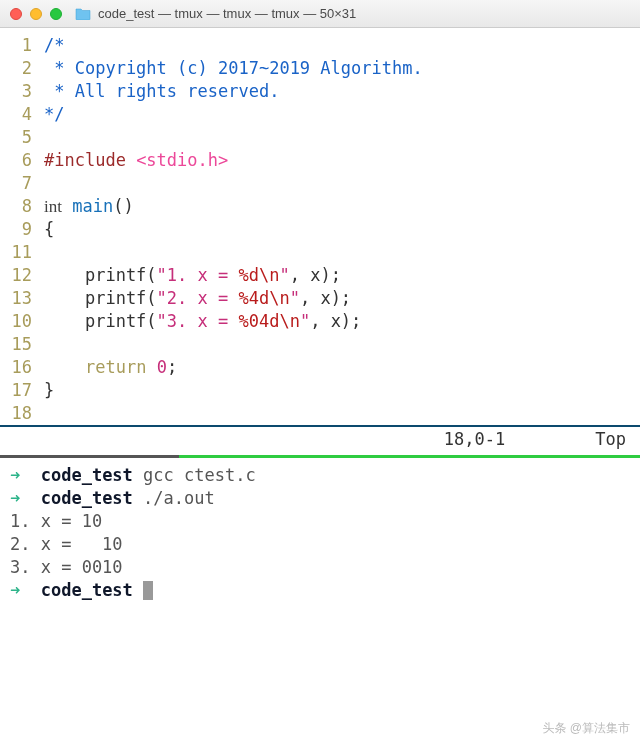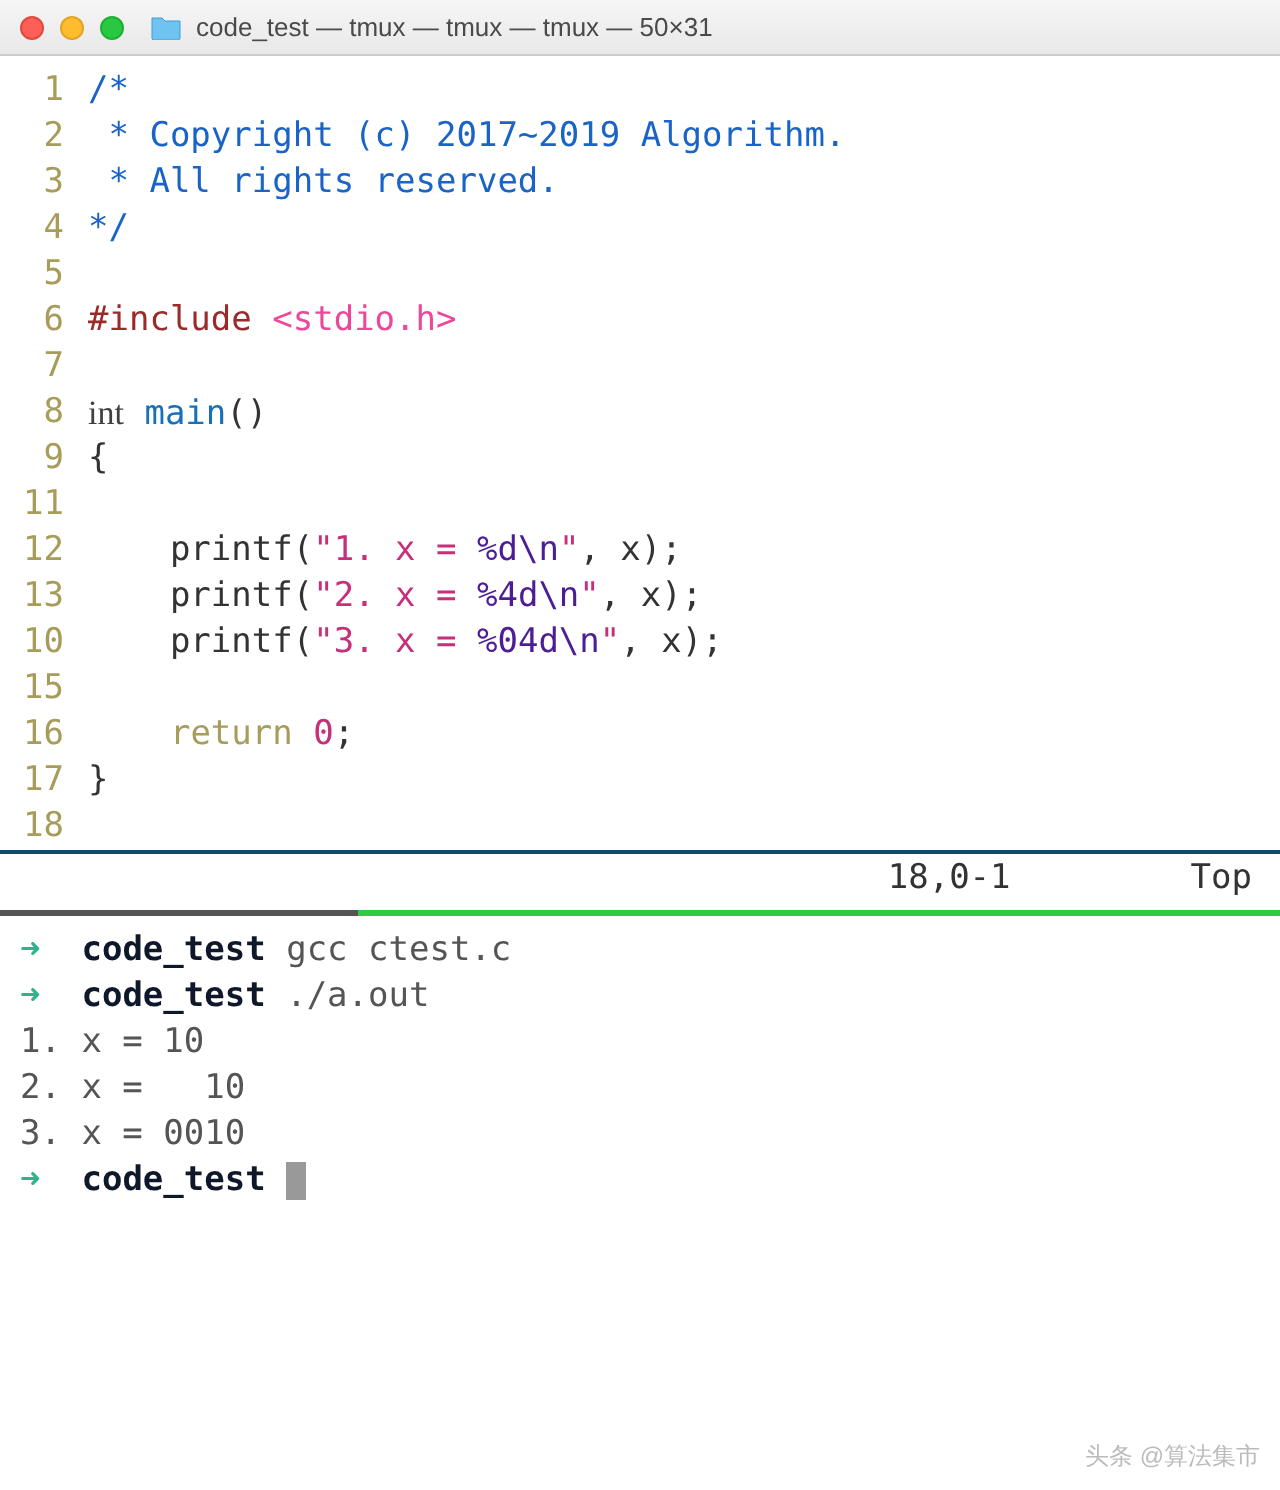--- a/index.html
+++ b/index.html
@@ -30,21 +30,21 @@
     .editor { padding: 6px 0 0 0; }
     .line { display: flex; height: 23px; line-height: 23px; white-space: pre; }
     .gutter { width: 44px; text-align: right; padding-right: 12px; color: #a89c5b; user-select: none; }
     .code { flex: 1; color: #333; }
     .cmt { color: #1a63c7; }
     .inc { color: #9b2a2a; }
     .inc-path { color: #ec4899; }
     .type { color: #404040; font-family: Liberation Serif, serif; }
     .fn { color: #1770b8; }
     .str { color: #c62f7a; }
-    .fmt { color: #4c1d95; }
+    .fmt { color: #b91c1c; }
     .num { color: #c62f7a; }
     .kw { color: #a89c5b; }
     .statusbar {
       border-top: 2px solid #0c4a6e;
       height: 26px;
       display: flex;
       justify-content: flex-end;
       padding: 2px 14px 0 0;
       color: #333;
       gap: 90px;

